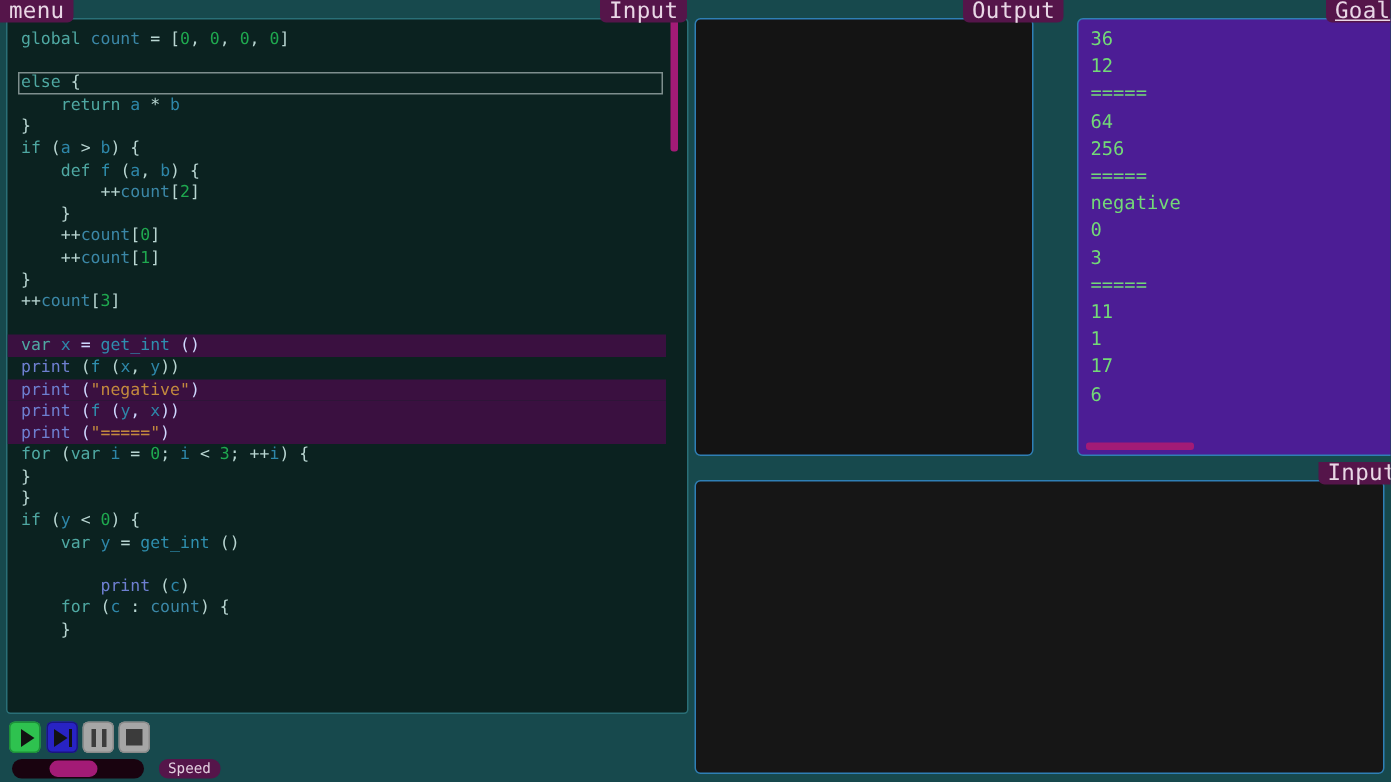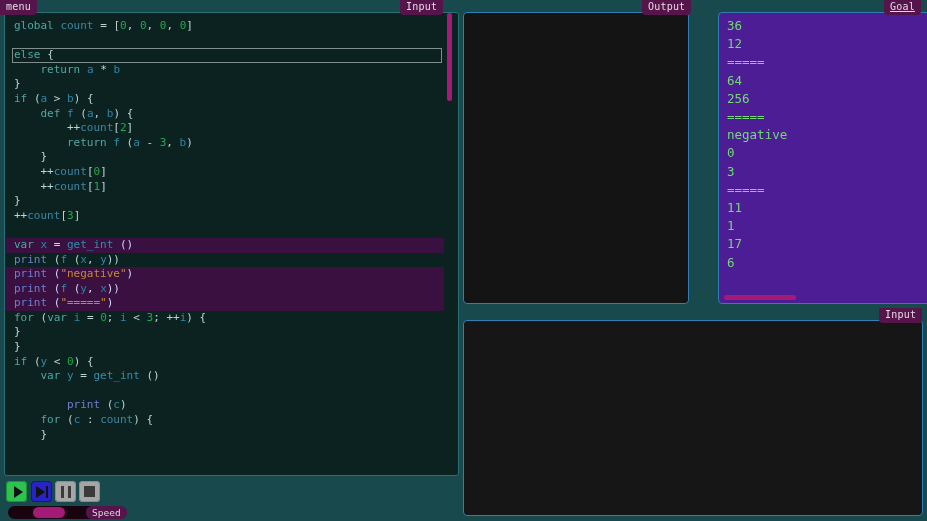--- a/index.html
+++ b/index.html
@@ -14,21 +14,21 @@
     width: 927px; height: 521px;
     background: #17494d;
   }
 
   
   .chip {
     position: absolute;
     background: #55154a;
     color: #e9d7e6;
     font-family: "DejaVu Sans Mono", monospace;
-    font-size: 10px;
+    font-size: 15px;
     line-height: 12px;
     padding: 1px 6px 2px 6px;
     border-radius: 0 0 4px 4px;
     letter-spacing: 0.2px;
     white-space: nowrap;
     z-index: 6;
   }
   .chip.tl { border-radius: 0 0 4px 0; }
 
   
@@ -185,21 +185,21 @@
   }
   #speed-thumb {
     position: absolute;
     left: 38px; top: 1px;
     width: 32px; height: 11px;
     background: #a31b76;
     border-radius: 6px;
   }
   #speed-label {
     position: absolute;
-    left: 78px; top: 0;
+    left: 98px; top: 0;
     height: 13px; line-height: 13px;
     padding: 0 6px;
     background: #55154a;
     color: #e2cfdf;
     font-size: 9.5px;
     border-radius: 6px;
   }
 </style>
 </head>
 <body>
@@ -213,21 +213,20 @@
   <div id="code-panel" class="panel">
     <div id="code-lines">
         <div class="cl"><span class="kw">global</span> <span class="idv">count</span> <span class="pun">=</span> <span class="pun">[</span><span class="num">0</span><span class="pun">,</span> <span class="num">0</span><span class="pun">,</span> <span class="num">0</span><span class="pun">,</span> <span class="num">0</span><span class="pun">]</span></div>
         <div class="cl">&nbsp;</div>
         <div class="cl cursor-line"><span class="kw">else</span> <span class="pun">{</span></div>
         <div class="cl">    <span class="kw">return</span> <span class="id">a</span> <span class="pun">*</span> <span class="id">b</span></div>
         <div class="cl"><span class="pun">}</span></div>
         <div class="cl"><span class="kw">if</span> <span class="pun">(</span><span class="id">a</span> <span class="pun">&gt;</span> <span class="id">b</span><span class="pun">)</span> <span class="pun">{</span></div>
         <div class="cl">    <span class="kw">def</span> <span class="fn">f</span> <span class="pun">(</span><span class="id">a</span><span class="pun">,</span> <span class="id">b</span><span class="pun">)</span> <span class="pun">{</span></div>
         <div class="cl">        <span class="pun">++</span><span class="idv">count</span><span class="pun">[</span><span class="num">2</span><span class="pun">]</span></div>
-        <div class="cl">        <span class="kw">return</span> <span class="fn">f</span> <span class="pun">(</span><span class="id">a</span> <span class="pun">-</span> <span class="num">3</span><span class="pun">,</span> <span class="id">b</span><span class="pun">)</span></div>
         <div class="cl">    <span class="pun">}</span></div>
         <div class="cl">    <span class="pun">++</span><span class="idv">count</span><span class="pun">[</span><span class="num">0</span><span class="pun">]</span></div>
         <div class="cl">    <span class="pun">++</span><span class="idv">count</span><span class="pun">[</span><span class="num">1</span><span class="pun">]</span></div>
         <div class="cl"><span class="pun">}</span></div>
         <div class="cl"><span class="pun">++</span><span class="idv">count</span><span class="pun">[</span><span class="num">3</span><span class="pun">]</span></div>
         <div class="cl">&nbsp;</div>
         <div class="cl sel-block"><span class="kw">var</span> <span class="id">x</span> <span class="pun">=</span> <span class="fn">get_int</span> <span class="pun">()</span></div>
         <div class="cl"><span class="prnt">print</span> <span class="pun">(</span><span class="fn">f</span> <span class="pun">(</span><span class="id">x</span><span class="pun">,</span> <span class="id">y</span><span class="pun">))</span></div>
         <div class="cl sel-block"><span class="prnt">print</span> <span class="pun">(</span><span class="str">"negative"</span><span class="pun">)</span></div>
         <div class="cl sel-block"><span class="prnt">print</span> <span class="pun">(</span><span class="fn">f</span> <span class="pun">(</span><span class="id">y</span><span class="pun">,</span> <span class="id">x</span><span class="pun">))</span></div>

